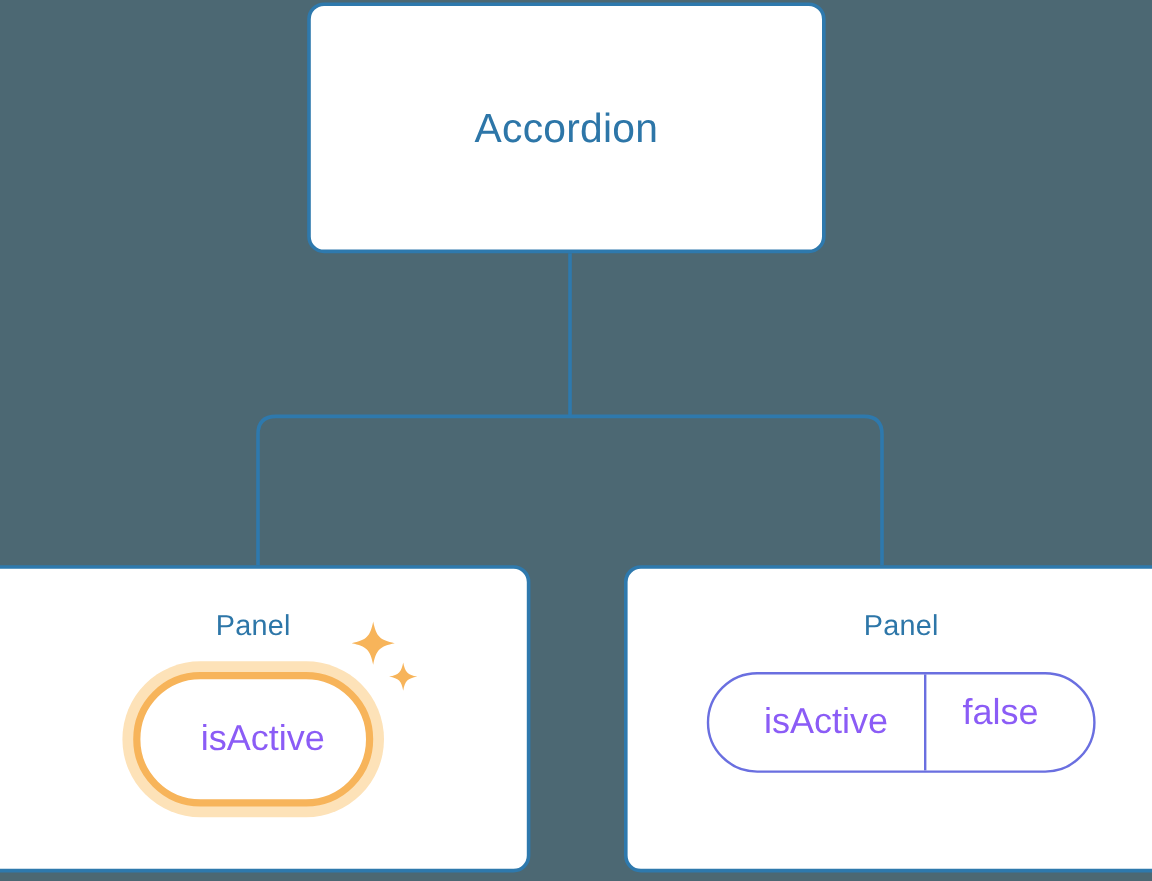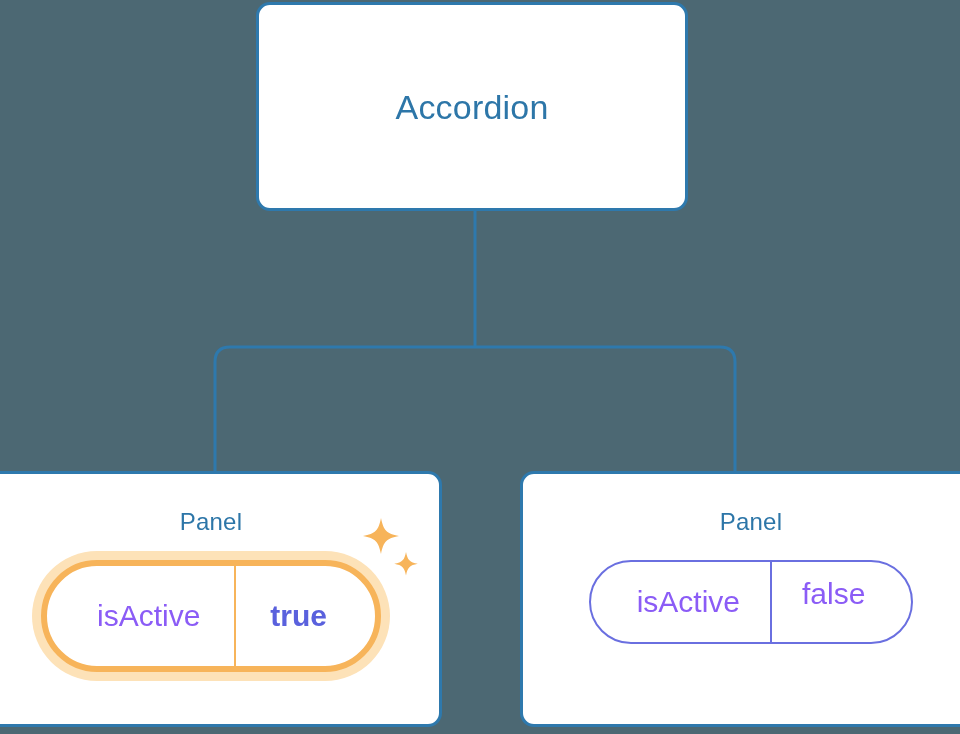--- a/index.html
+++ b/index.html
@@ -159,21 +159,20 @@
   <div class="node node-root">
     <div class="node-title">Accordion</div>
   </div>
 
   <div class="node node-panel node-panel-left">
     <div class="node-title">Panel</div>
 
     <div class="pill-wrap is-highlighted">
       <div class="pill">
         <span class="pill-key">isActive</span>
-        <span class="pill-val">true</span>
       </div>
 
       <svg class="sparkles" viewBox="0 0 62 68" width="62" height="68" fill="none">
         <path d="M22 2 C24.5 14.5 27.5 17.5 40 20 C27.5 22.5 24.5 25.5 22 38 C19.5 25.5 16.5 22.5 4 20 C16.5 17.5 19.5 14.5 22 2 Z" fill="#f7b45a"></path>
         <path d="M47 36 C48.6 44.2 50.6 46.2 58.8 47.8 C50.6 49.4 48.6 51.4 47 59.6 C45.4 51.4 43.4 49.4 35.2 47.8 C43.4 46.2 45.4 44.2 47 36 Z" fill="#f7b45a"></path>
       </svg>
     </div>
   </div>
 
   <div class="node node-panel node-panel-right">

